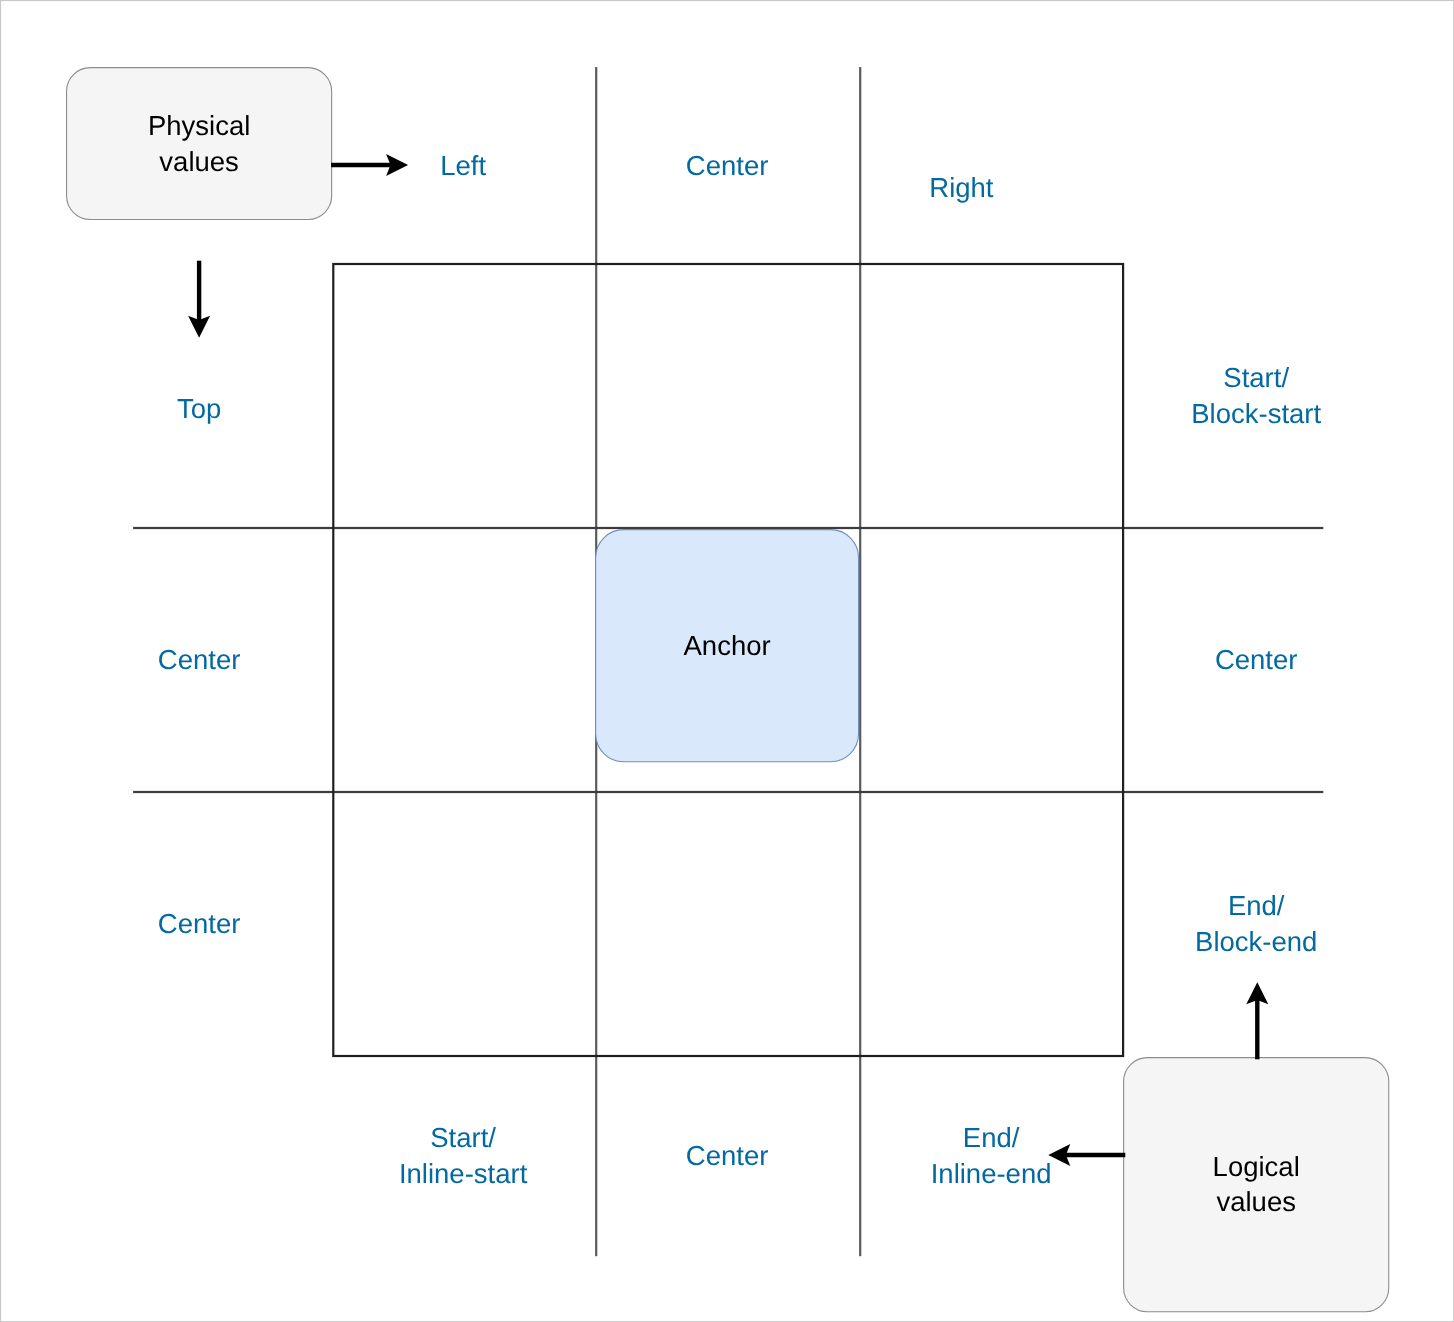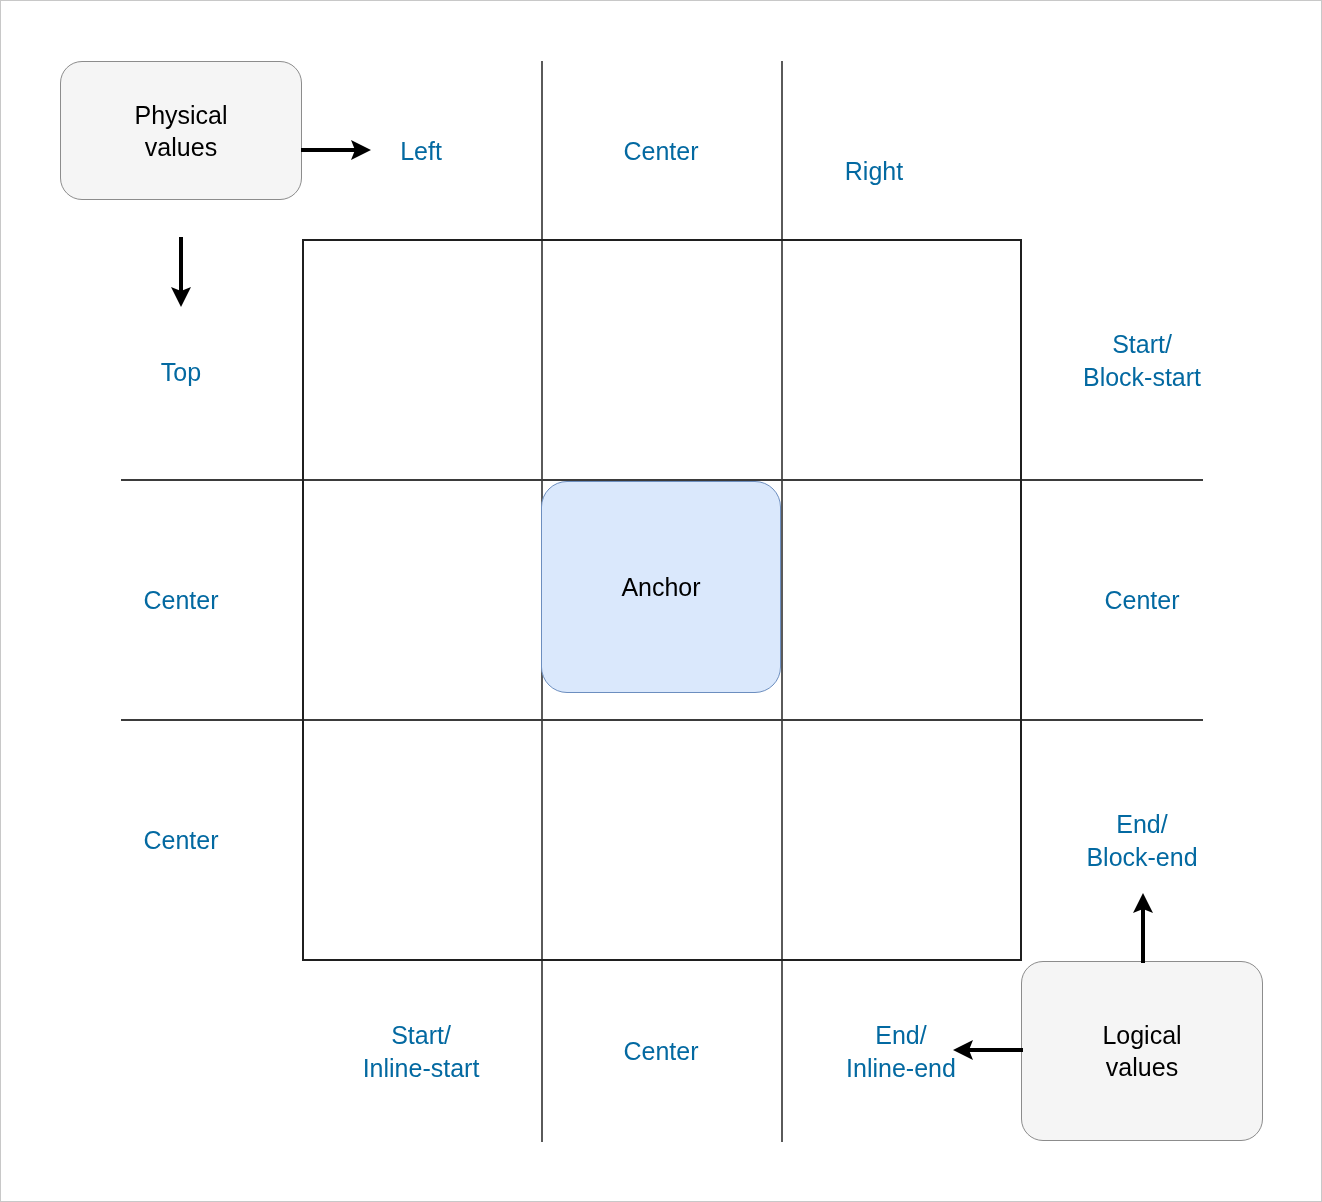--- a/index.html
+++ b/index.html
@@ -111,21 +111,21 @@
   <svg class="arrow" style="left:300px; top:133px;" width="74" height="32" viewBox="0 0 74 32">
     <line x1="0" y1="16" x2="56" y2="16" stroke="#000000" stroke-width="4"></line>
     <polygon points="70,16 50,6 54,16 50,26" fill="#000000"></polygon>
   </svg>
 
   <svg class="arrow" style="left:164px; top:236px;" width="32" height="74" viewBox="0 0 32 74">
     <line x1="16" y1="0" x2="16" y2="56" stroke="#000000" stroke-width="4"></line>
     <polygon points="16,70 6,50 16,54 26,50" fill="#000000"></polygon>
   </svg>
 
-  <div class="legend-box" style="left:1020px; top:960px; width:242px; height:180px;">
+  <div class="legend-box" style="left:1020px; top:960px; width:242px; height:232px;">
     <span>Logical
 values</span>
   </div>
 
   <svg class="arrow" style="left:1126px; top:888px;" width="32" height="74" viewBox="0 0 32 74">
     <line x1="16" y1="74" x2="16" y2="18" stroke="#000000" stroke-width="4"></line>
     <polygon points="16,4 6,24 16,20 26,24" fill="#000000"></polygon>
   </svg>
 
   <svg class="arrow" style="left:948px; top:1033px;" width="74" height="32" viewBox="0 0 74 32">

